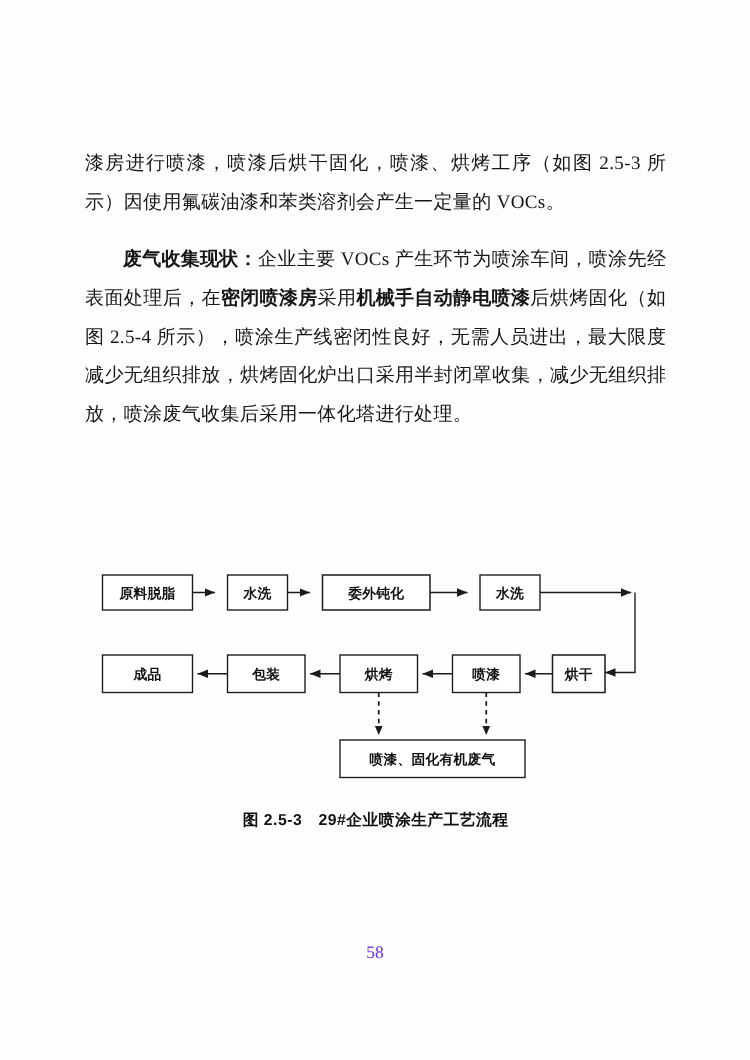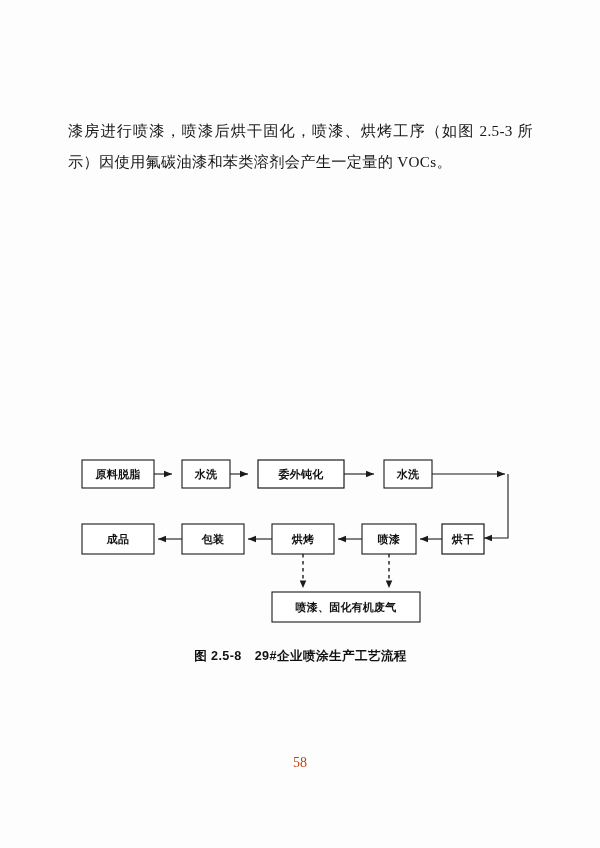--- a/index.html
+++ b/index.html
@@ -69,39 +69,40 @@
     font-family: "Liberation Sans", "DejaVu Sans", sans-serif;
     color: #111;
   }
   .page-number {
     position: absolute;
     left: 0;
     top: 755px;
     width: 600px;
     text-align: center;
     font-size: 14px;
-    color: #c2410c;
+    color: #6d28d9;
     font-family: "Liberation Serif", "DejaVu Serif", serif;
   }
   .box-label {
     font-family: "Liberation Sans", "DejaVu Sans", sans-serif;
     font-size: 11px;
     font-weight: bold;
     fill: #111111;
     letter-spacing: 0.2px;
   }
 </style>
 </head>
 <body>
 
 <div class="page">
 
   <div class="content">
 
     <p class="para" id="p0"><span>漆房进行喷漆，喷漆后烘干固化，喷漆、烘烤工序（如图 2.5-3 所示）因使用氟碳油漆和苯类溶剂会产生一定量的 VOCs。</span></p>
+    <p class="para indent" id="p1"><span class="b">废气收集现状：</span><span>企业主要 VOCs 产生环节为喷涂车间，喷涂先经表面处理后，在</span><span class="b">密闭喷漆房</span><span>采用</span><span class="b">机械手自动静电喷漆</span><span>后烘烤固化（如图 2.5-4 所示），喷涂生产线密闭性良好，无需人员进出，最大限度减少无组织排放，烘烤固化炉出口采用半封闭罩收集，减少无组织排放，喷涂废气收集后采用一体化塔进行处理。</span></p>
 
     <div class="figure">
       <svg width="465" height="200" viewBox="0 0 465 200" xmlns="http://www.w3.org/2000/svg">
         <defs>
           <marker id="ah" markerWidth="9" markerHeight="8" refX="8.4" refY="4" orient="auto" markerUnits="userSpaceOnUse">
             <path d="M0,0.6 L8.4,4 L0,7.4 z" fill="#1b1b1b"></path>
           </marker>
           <marker id="ahd" markerWidth="8" markerHeight="7.5" refX="7.6" refY="3.75" orient="auto" markerUnits="userSpaceOnUse">
             <path d="M0,0.5 L7.6,3.75 L0,7 z" fill="#1b1b1b"></path>
           </marker>
@@ -165,19 +166,19 @@
         <line x1="235" y1="102" x2="235" y2="136" stroke="#1b1b1b" stroke-width="1.4" stroke-dasharray="3.5,3.5" marker-end="url(#ahd)"></line>
         <line x1="321" y1="102" x2="321" y2="136" stroke="#1b1b1b" stroke-width="1.4" stroke-dasharray="3.5,3.5" marker-end="url(#ahd)"></line>
 
         <g>
           <rect x="204" y="140" width="148" height="30" fill="#ffffff" stroke="#1b1b1b" stroke-width="1.1"></rect>
           <text class="box-label" x="278" y="159" text-anchor="middle">喷漆、固化有机废气</text>
         </g>
       </svg>
     </div>
 
-    <div class="fig-caption">图 2.5-8　29#企业喷涂生产工艺流程</div>
+    <div class="fig-caption">图 2.5-3　29#企业喷涂生产工艺流程</div>
 
   </div>
 
   <div class="page-number">58</div>
 
 </div>
 
 </body></html>

